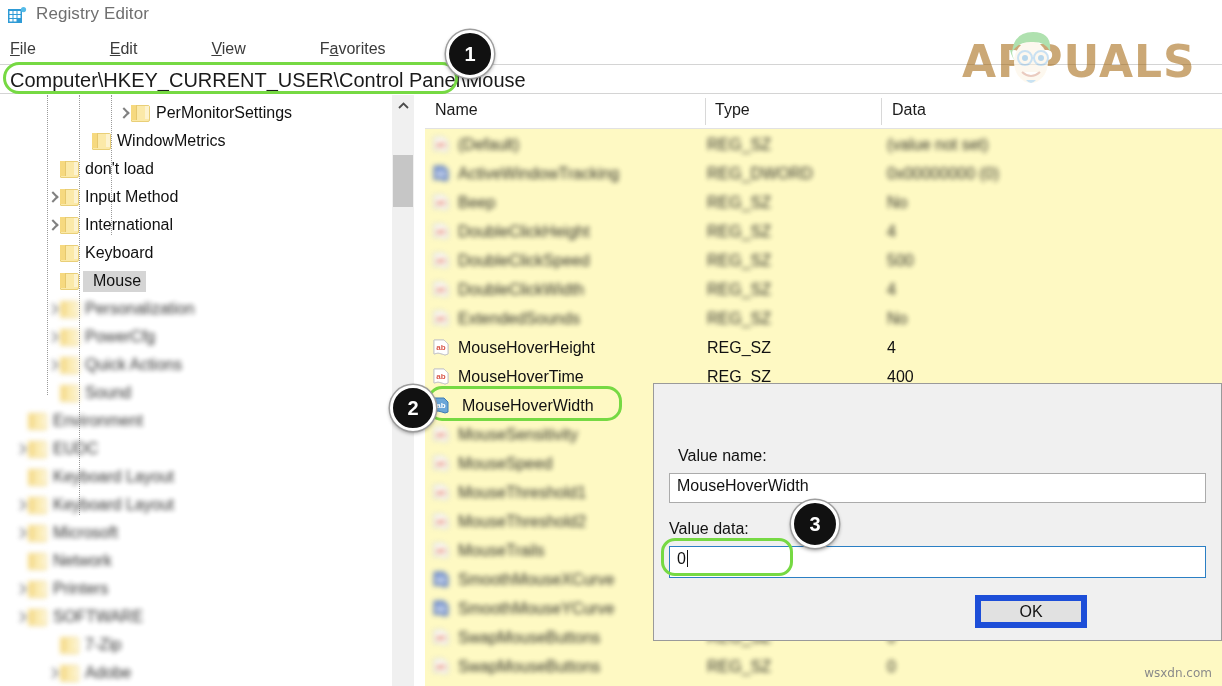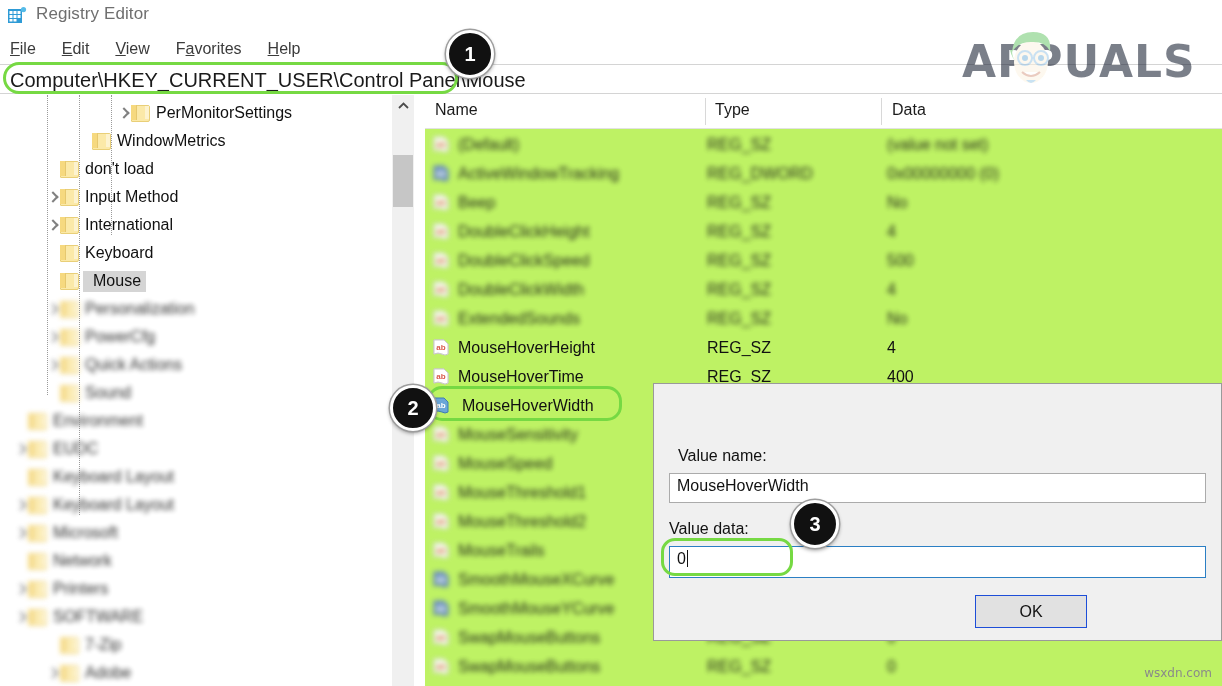--- a/index.html
+++ b/index.html
@@ -12,21 +12,21 @@
     -webkit-font-smoothing:antialiased;
   }
   .blur{filter:blur(2.6px);opacity:.88;}
 
   
   #titlebar{position:absolute;left:0;top:0;width:1222px;height:32px;background:#fff;}
   #app-icon{position:absolute;left:8px;top:7px;width:19px;height:18px;}
   #app-title{position:absolute;left:36px;top:4px;font-size:17px;color:#6f6f6f;letter-spacing:.1px;}
 
   
-  #menubar{position:absolute;left:0;top:36px;height:26px;display:flex;align-items:center;}
+  #menubar{position:absolute;left:0;top:36px;height:26px;display:flex;align-items:center;gap:48px;}
   .menu-item{font-size:16px;color:#3b3b3b;margin-right:22px;padding:0 2px;cursor:default;}
   .menu-item:first-child{margin-left:8px;}
   .menu-item u{text-decoration:underline;}
 
   
   #addressbar{
     position:absolute;left:0;top:64px;width:1222px;height:30px;
     border-top:1px solid #d4d4d4;border-bottom:1px solid #d4d4d4;background:#fff;
     box-sizing:border-box;
   }
@@ -39,21 +39,21 @@
     pointer-events:none;
   }
 
   
   #tree-pane{position:absolute;left:0;top:95px;width:392px;height:591px;background:#fff;overflow:hidden;}
   #tree-scrollbar{position:absolute;left:392px;top:95px;width:22px;height:591px;background:#f0f0f0;border-right:1px solid #cfcfcf;}
   #sb-up{position:absolute;left:0;top:0;width:22px;height:22px;display:flex;align-items:center;justify-content:center;}
   #sb-thumb{position:absolute;left:1px;top:60px;width:20px;height:52px;background:#c6c6c6;}
   #splitter{position:absolute;left:414px;top:95px;width:11px;height:591px;background:#fff;border-right:1px solid #b8b8b8;}
 
-  #list-pane{position:absolute;left:425px;top:95px;width:797px;height:591px;background:#bef264;}
+  #list-pane{position:absolute;left:425px;top:95px;width:797px;height:591px;background:#fef9c3;}
   #list-header{position:absolute;left:0;top:0;width:797px;height:33px;border-bottom:1px solid #e2e2e2;background:#fff;}
   .col-sep{position:absolute;top:3px;width:1px;height:27px;background:#d8d8d8;}
   .col-head{position:absolute;top:6px;font-size:16px;color:#1b1b1b;}
 
   
   .trow{position:absolute;left:0;width:392px;height:28px;display:flex;align-items:center;font-size:16px;color:#111;white-space:nowrap;}
   .trow .lbl{margin-left:6px;}
   .trow.sel .lbl{background:#d5d5d5;padding:1px 5px 2px 10px;margin-left:4px;}
   .exp{width:14px;height:14px;display:inline-block;position:relative;flex:none;}
   .exp.has::after{
@@ -103,21 +103,21 @@
     font-family:"Liberation Sans", sans-serif;padding:3px 7px;
   }
   #value-name-input{left:15px;top:46px;width:537px;height:30px;border:1px solid #ababab;}
   #value-data-input{left:15px;top:119px;width:537px;height:32px;border:1px solid #2b7fc4;}
   #caret{display:inline-block;width:1px;height:17px;background:#111;vertical-align:-3px;margin-left:1px;}
   .dlg-btn{
     position:absolute;height:33px;width:112px;background:#e1e1e1;border:1px solid #adadad;
     font-size:16px;color:#111;display:flex;align-items:center;justify-content:center;
     font-family:"Liberation Sans", sans-serif;box-sizing:border-box;
   }
-  #ok-button{left:321px;top:168px;border:1px solid #1d4ed8;}
+  #ok-button{left:321px;top:168px;border:6px solid #1d4ed8;}
   #cancel-button{left:443px;top:168px;}
 
   
   #hl-valuedata{
     position:absolute;left:661px;top:538px;width:132px;height:38px;
     border:3px solid #76d943;border-radius:14px;box-sizing:border-box;pointer-events:none;
   }
 
   
   .badge{
@@ -127,21 +127,21 @@
     border:3px solid #fff;
     box-shadow:0 0 0 1.5px #9d9d9d, 0 2px 4px rgba(0,0,0,.45);
   }
   #badge-1{left:446px;top:30px;width:42px;height:42px;}
   #badge-2{left:390px;top:385px;width:40px;height:40px;}
   #badge-3{left:791px;top:500px;width:42px;height:42px;}
 
   
   #logo{position:absolute;left:962px;top:28px;width:232px;height:58px;opacity:.55;}
   #logo-text{
-    position:absolute;left:0;top:8px;font-size:44px;font-weight:bold;color:#0f172a;
+    position:absolute;left:0;top:8px;font-size:44px;font-weight:bold;color:#a16207;
     letter-spacing:1px;font-family:"DejaVu Sans", sans-serif;
   }
   #wsxdn{position:absolute;right:10px;bottom:6px;font-size:12px;color:#8a8a8a;font-family:"DejaVu Sans", sans-serif;}
 </style>
 </head>
 <body>
 
 <div id="titlebar">
   <svg id="app-icon" viewBox="0 0 19 18">
     <rect x="0" y="2" width="14" height="14" fill="#2e9bd6"></rect>

